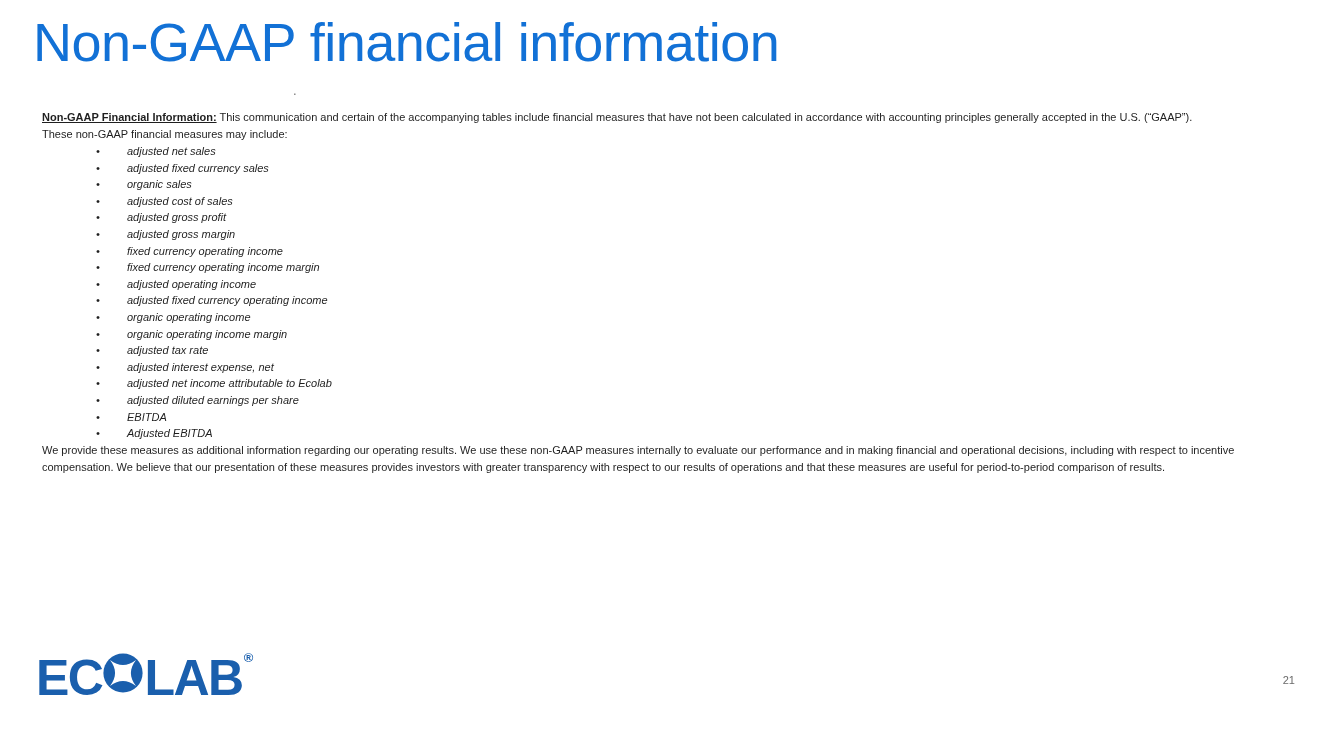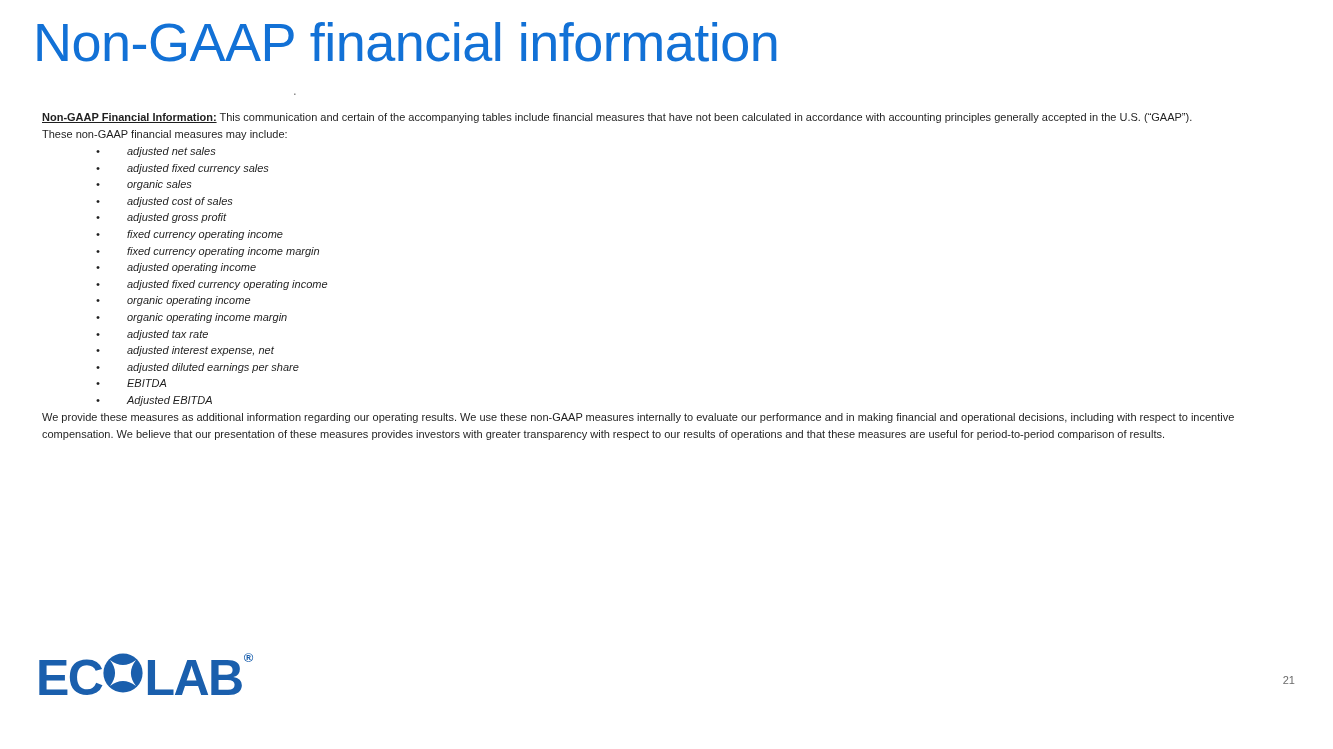--- a/index.html
+++ b/index.html
@@ -114,28 +114,30 @@
     <p class="intro"><span class="lead">Non-GAAP Financial Information:</span><span> This communication and certain of the accompanying tables include financial measures that have not been calculated in accordance with accounting principles generally accepted in the U.S. (“GAAP”).</span></p>
 
     <p class="list-intro">These non-GAAP financial measures may include:</p>
 
     <ul class="measures">
         <li>adjusted net sales</li>
         <li>adjusted fixed currency sales</li>
         <li>organic sales</li>
         <li>adjusted cost of sales</li>
         <li>adjusted gross profit</li>
+        <li>adjusted gross margin</li>
         <li>fixed currency operating income</li>
         <li>fixed currency operating income margin</li>
         <li>adjusted operating income</li>
         <li>adjusted fixed currency operating income</li>
         <li>organic operating income</li>
         <li>organic operating income margin</li>
         <li>adjusted tax rate</li>
         <li>adjusted interest expense, net</li>
+        <li>adjusted net income attributable to Ecolab</li>
         <li>adjusted diluted earnings per share</li>
         <li>EBITDA</li>
         <li>Adjusted EBITDA</li>
       </ul>
 
     <p class="closing">We provide these measures as additional information regarding our operating results. We use these non-GAAP measures internally to evaluate our performance and in making financial and operational decisions, including with respect to incentive compensation. We believe that our presentation of these measures provides investors with greater transparency with respect to our results of operations and that these measures are useful for period-to-period comparison of results.</p>
   </div>
 
   <div class="footer-logo">
     <span class="logo-text">EC</span>

